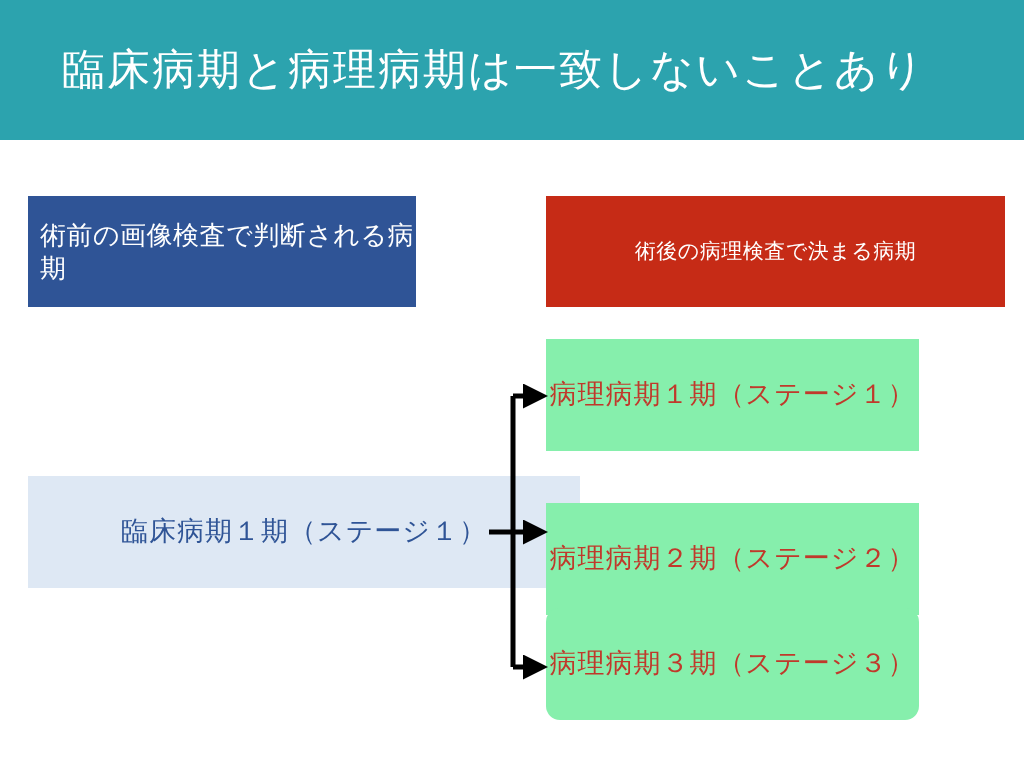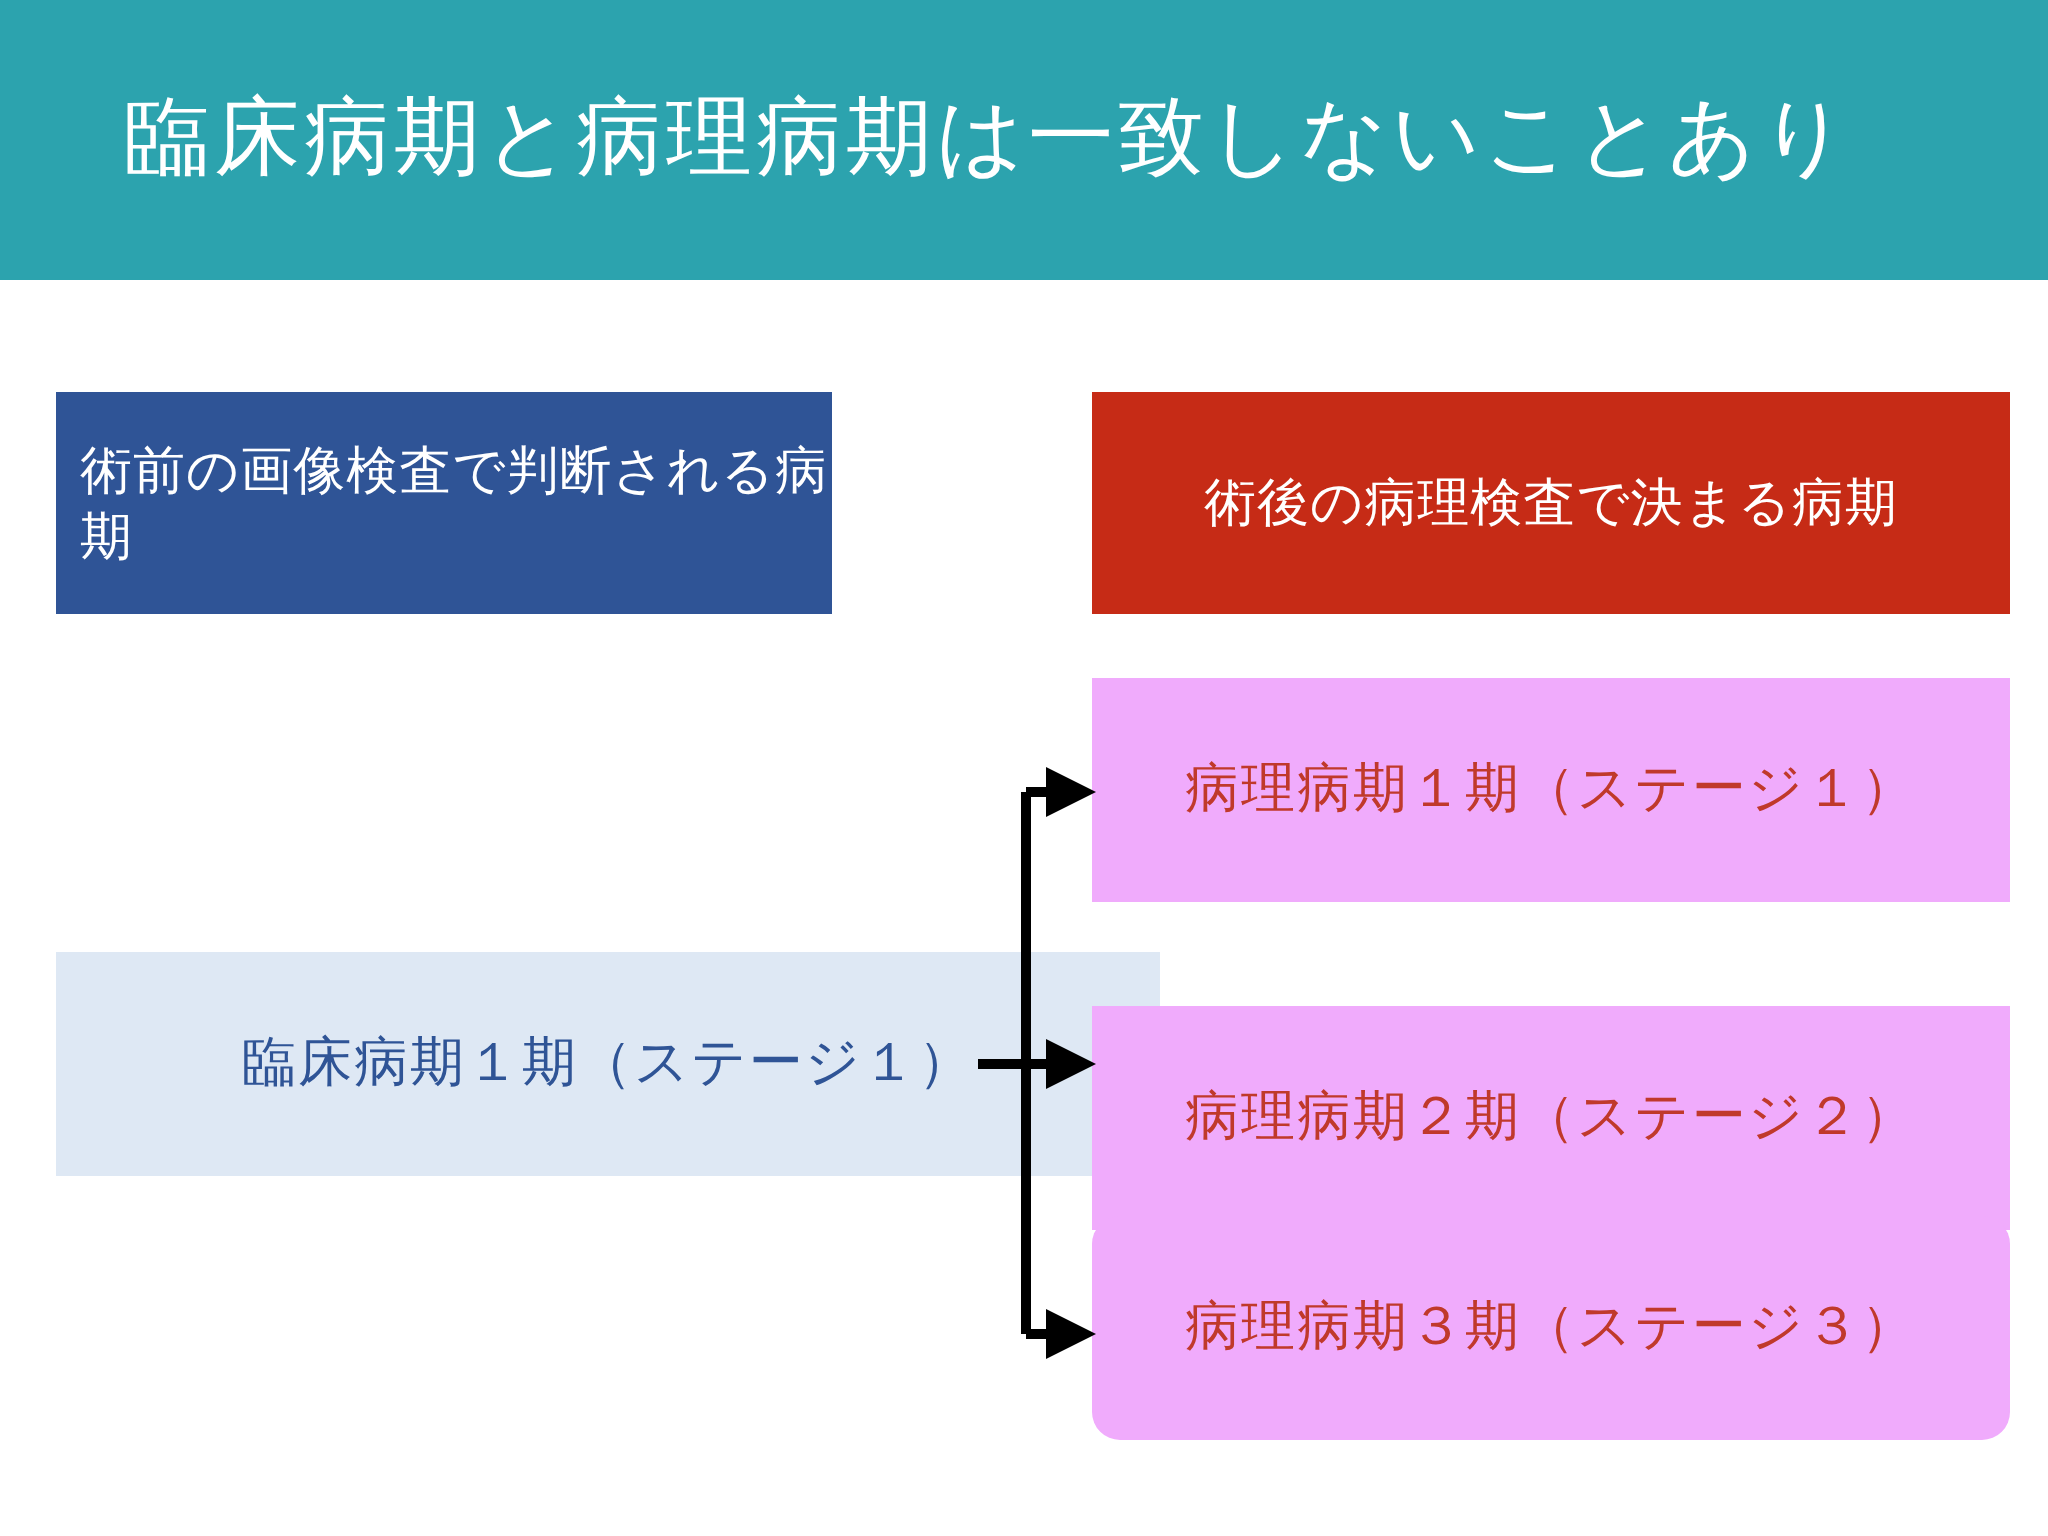--- a/index.html
+++ b/index.html
@@ -66,21 +66,21 @@
   .box-pathologic-header {
     left: 546px;
     top: 196px;
     width: 459px;
     height: 111px;
     background: #C62B16;
     justify-content: center;
   }
   .box-pathologic-header .box-label {
     color: #ffffff;
-    font-size: 26px;
+    font-size: 21px;
     letter-spacing: 0.5px;
   }
 
   
   .box-clinical-stage {
     left: 28px;
     top: 476px;
     width: 552px;
     height: 112px;
     background: #DEE8F4;
@@ -88,23 +88,23 @@
   }
   .box-clinical-stage .box-label {
     color: #2F5496;
     font-size: 27px;
     letter-spacing: 1px;
   }
 
   
   .box-path-stage {
     left: 546px;
-    width: 459px;
+    width: 373px;
     height: 112px;
-    background: #f0abfc;
+    background: #86efac;
     justify-content: center;
   }
   .box-path-stage .box-label {
     color: #C0392B;
     font-size: 27px;
     letter-spacing: 1px;
   }
   .box-path-stage-1 { top: 339px; }
   .box-path-stage-2 { top: 475px; margin-top: 28px; }
   .box-path-stage-3 { top: 608px; border-radius: 14px; }

